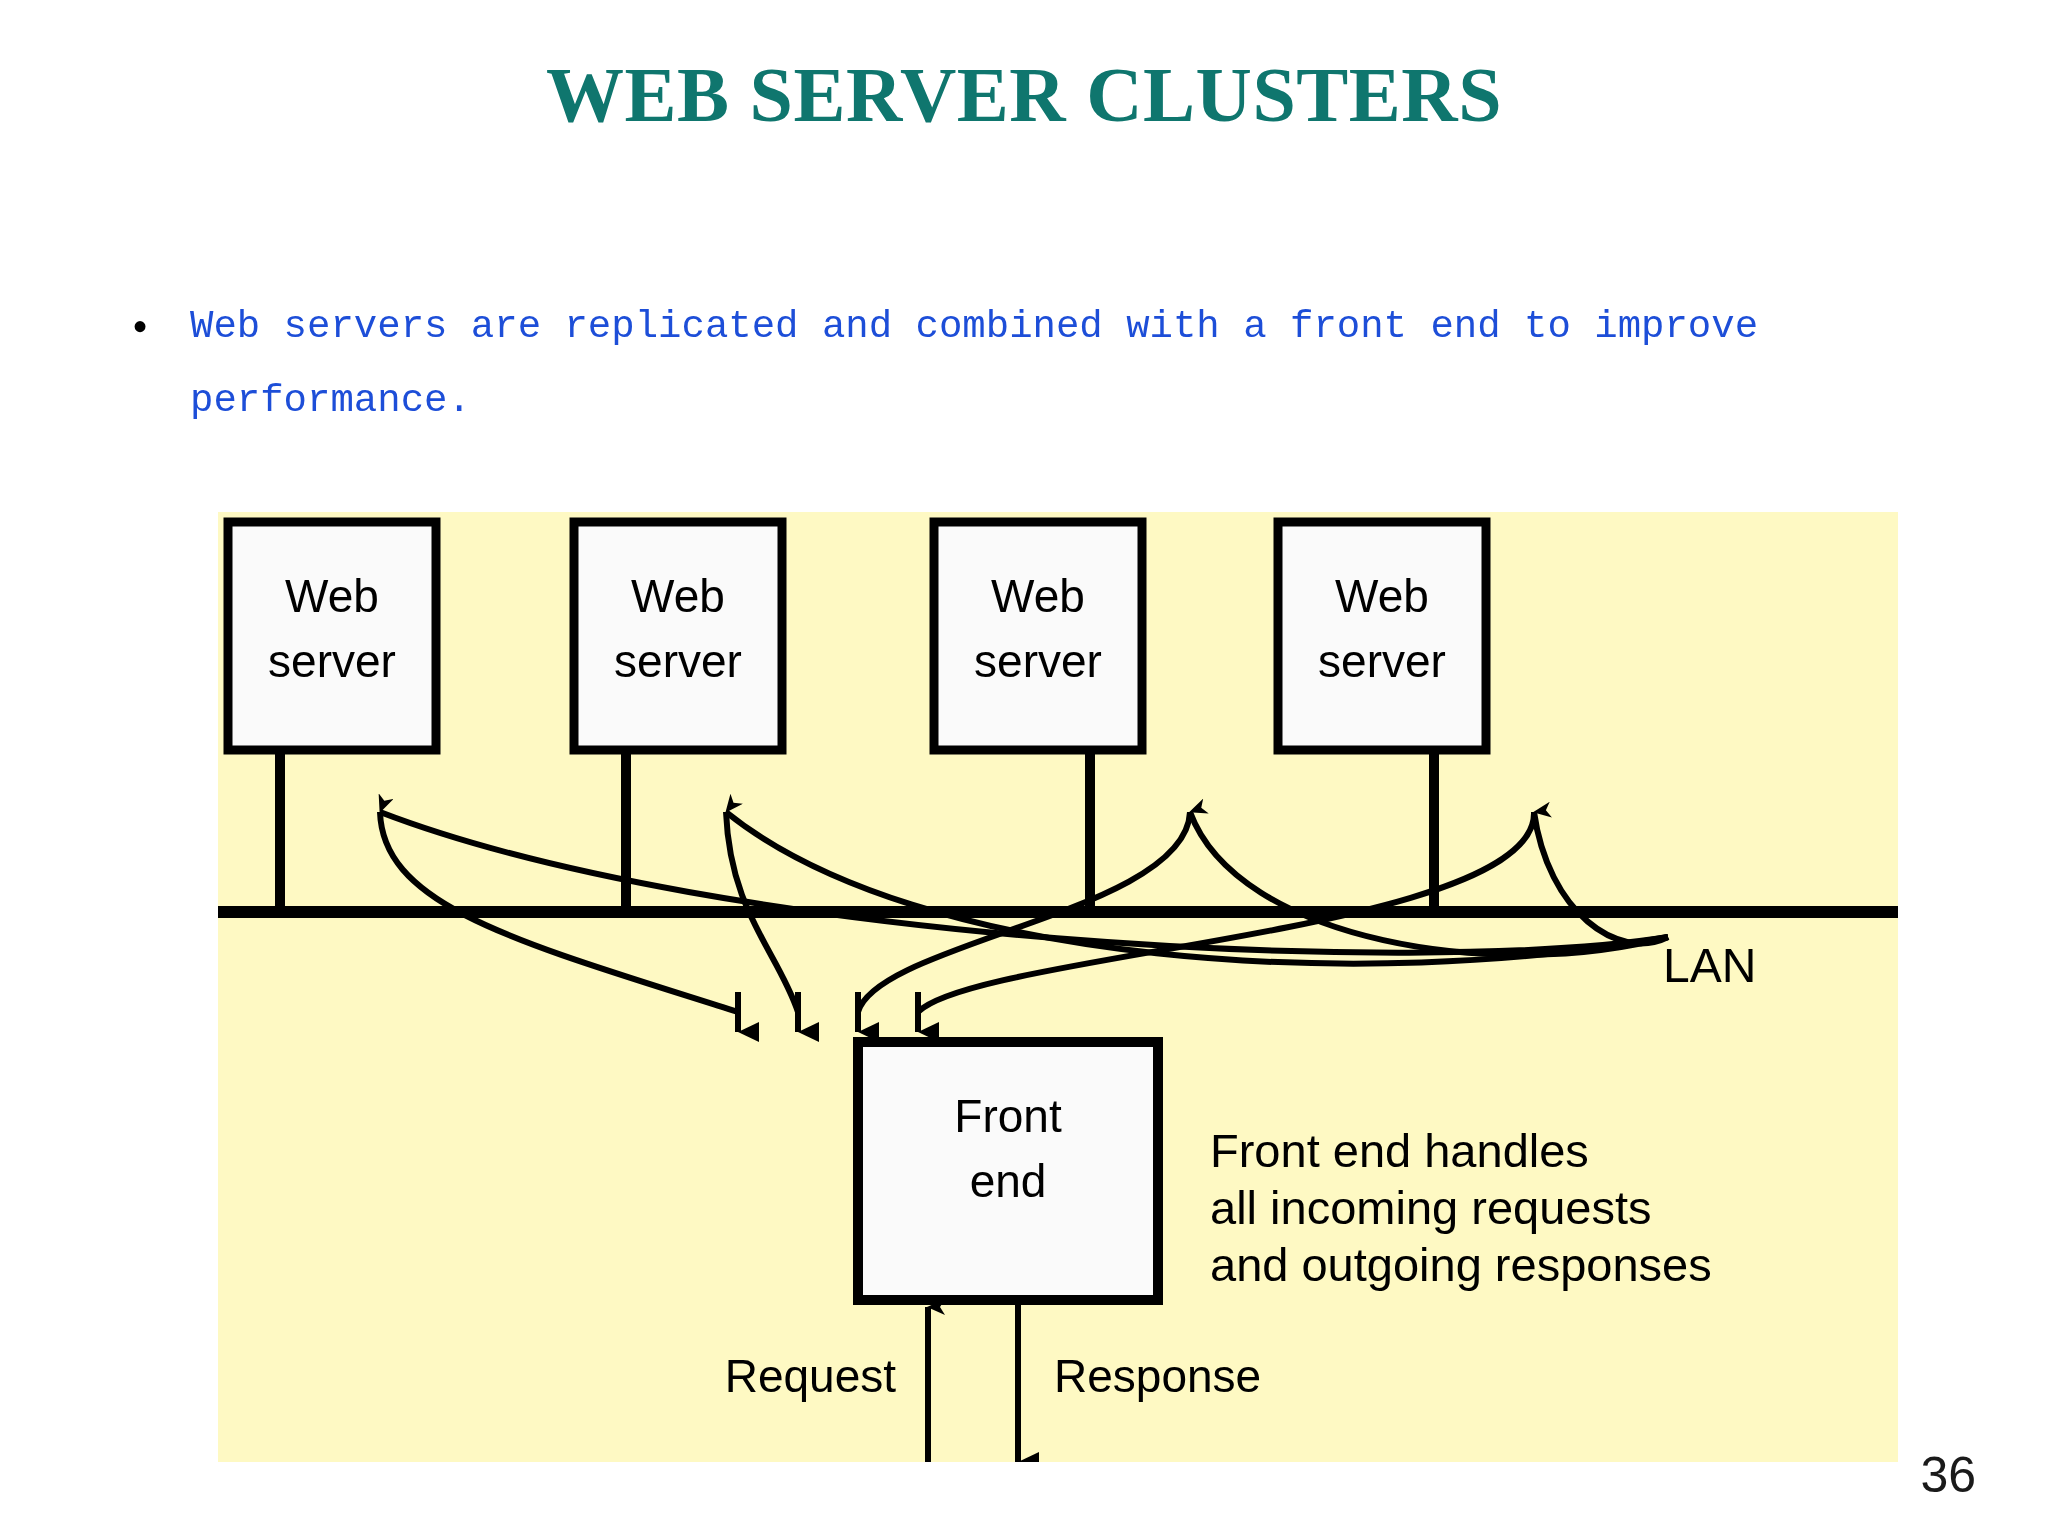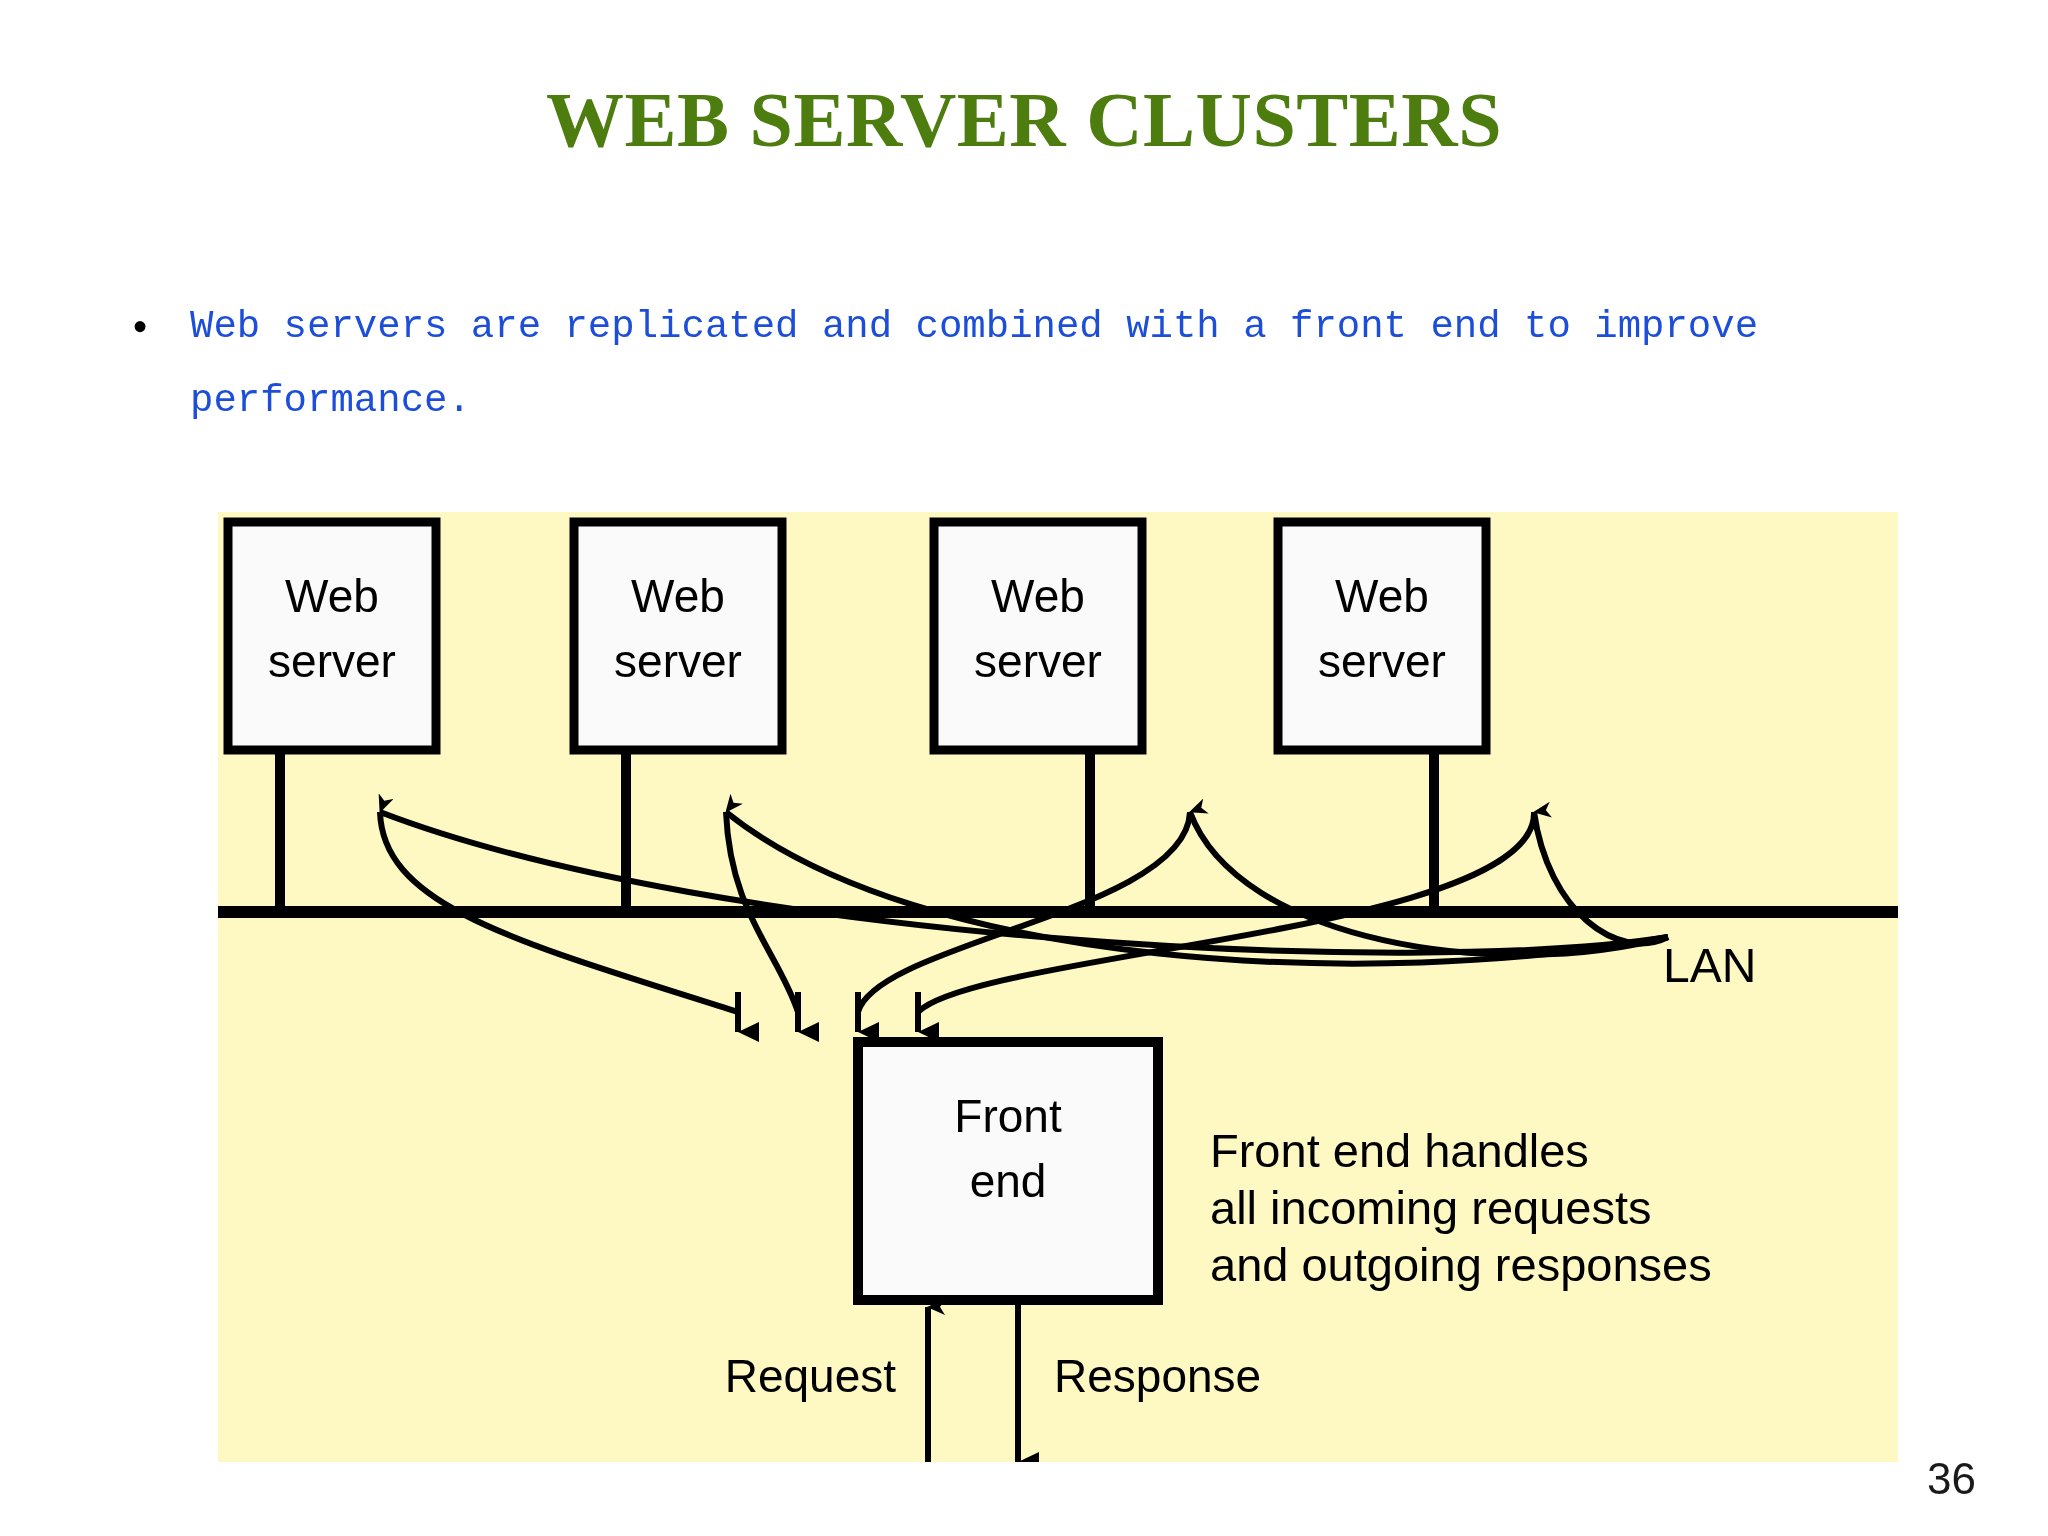--- a/index.html
+++ b/index.html
@@ -13,29 +13,29 @@
     position: relative;
     overflow: hidden;
     font-family: "Liberation Serif", serif;
     color: #000000;
   }
 
   
   .slide-title {
     position: absolute;
     left: 0;
-    top: 81px;
+    top: 56px;
     width: 2048px;
     text-align: center;
     font-family: "Liberation Serif", serif;
     font-weight: bold;
     font-size: 78px;
     line-height: 1.0;
     letter-spacing: 0.5px;
-    color: #4d7c0f;
+    color: #0f766e;
     white-space: nowrap;
   }
 
   
   .bullet-list {
     position: absolute;
     left: 118px;
     top: 290px;
     width: 1830px;
   }
@@ -90,21 +90,21 @@
     font-size: 48px;
     fill: #000000;
   }
 
   
   .page-number {
     position: absolute;
     right: 72px;
     bottom: 32px;
     font-family: "Liberation Sans", sans-serif;
-    font-size: 44px;
+    font-size: 50px;
     color: #1a1a1a;
   }
 </style>
 </head>
 <body>
 
 <div class="slide-title">WEB SERVER CLUSTERS</div>
 
 <div class="bullet-list">
   <div class="bullet-row">

